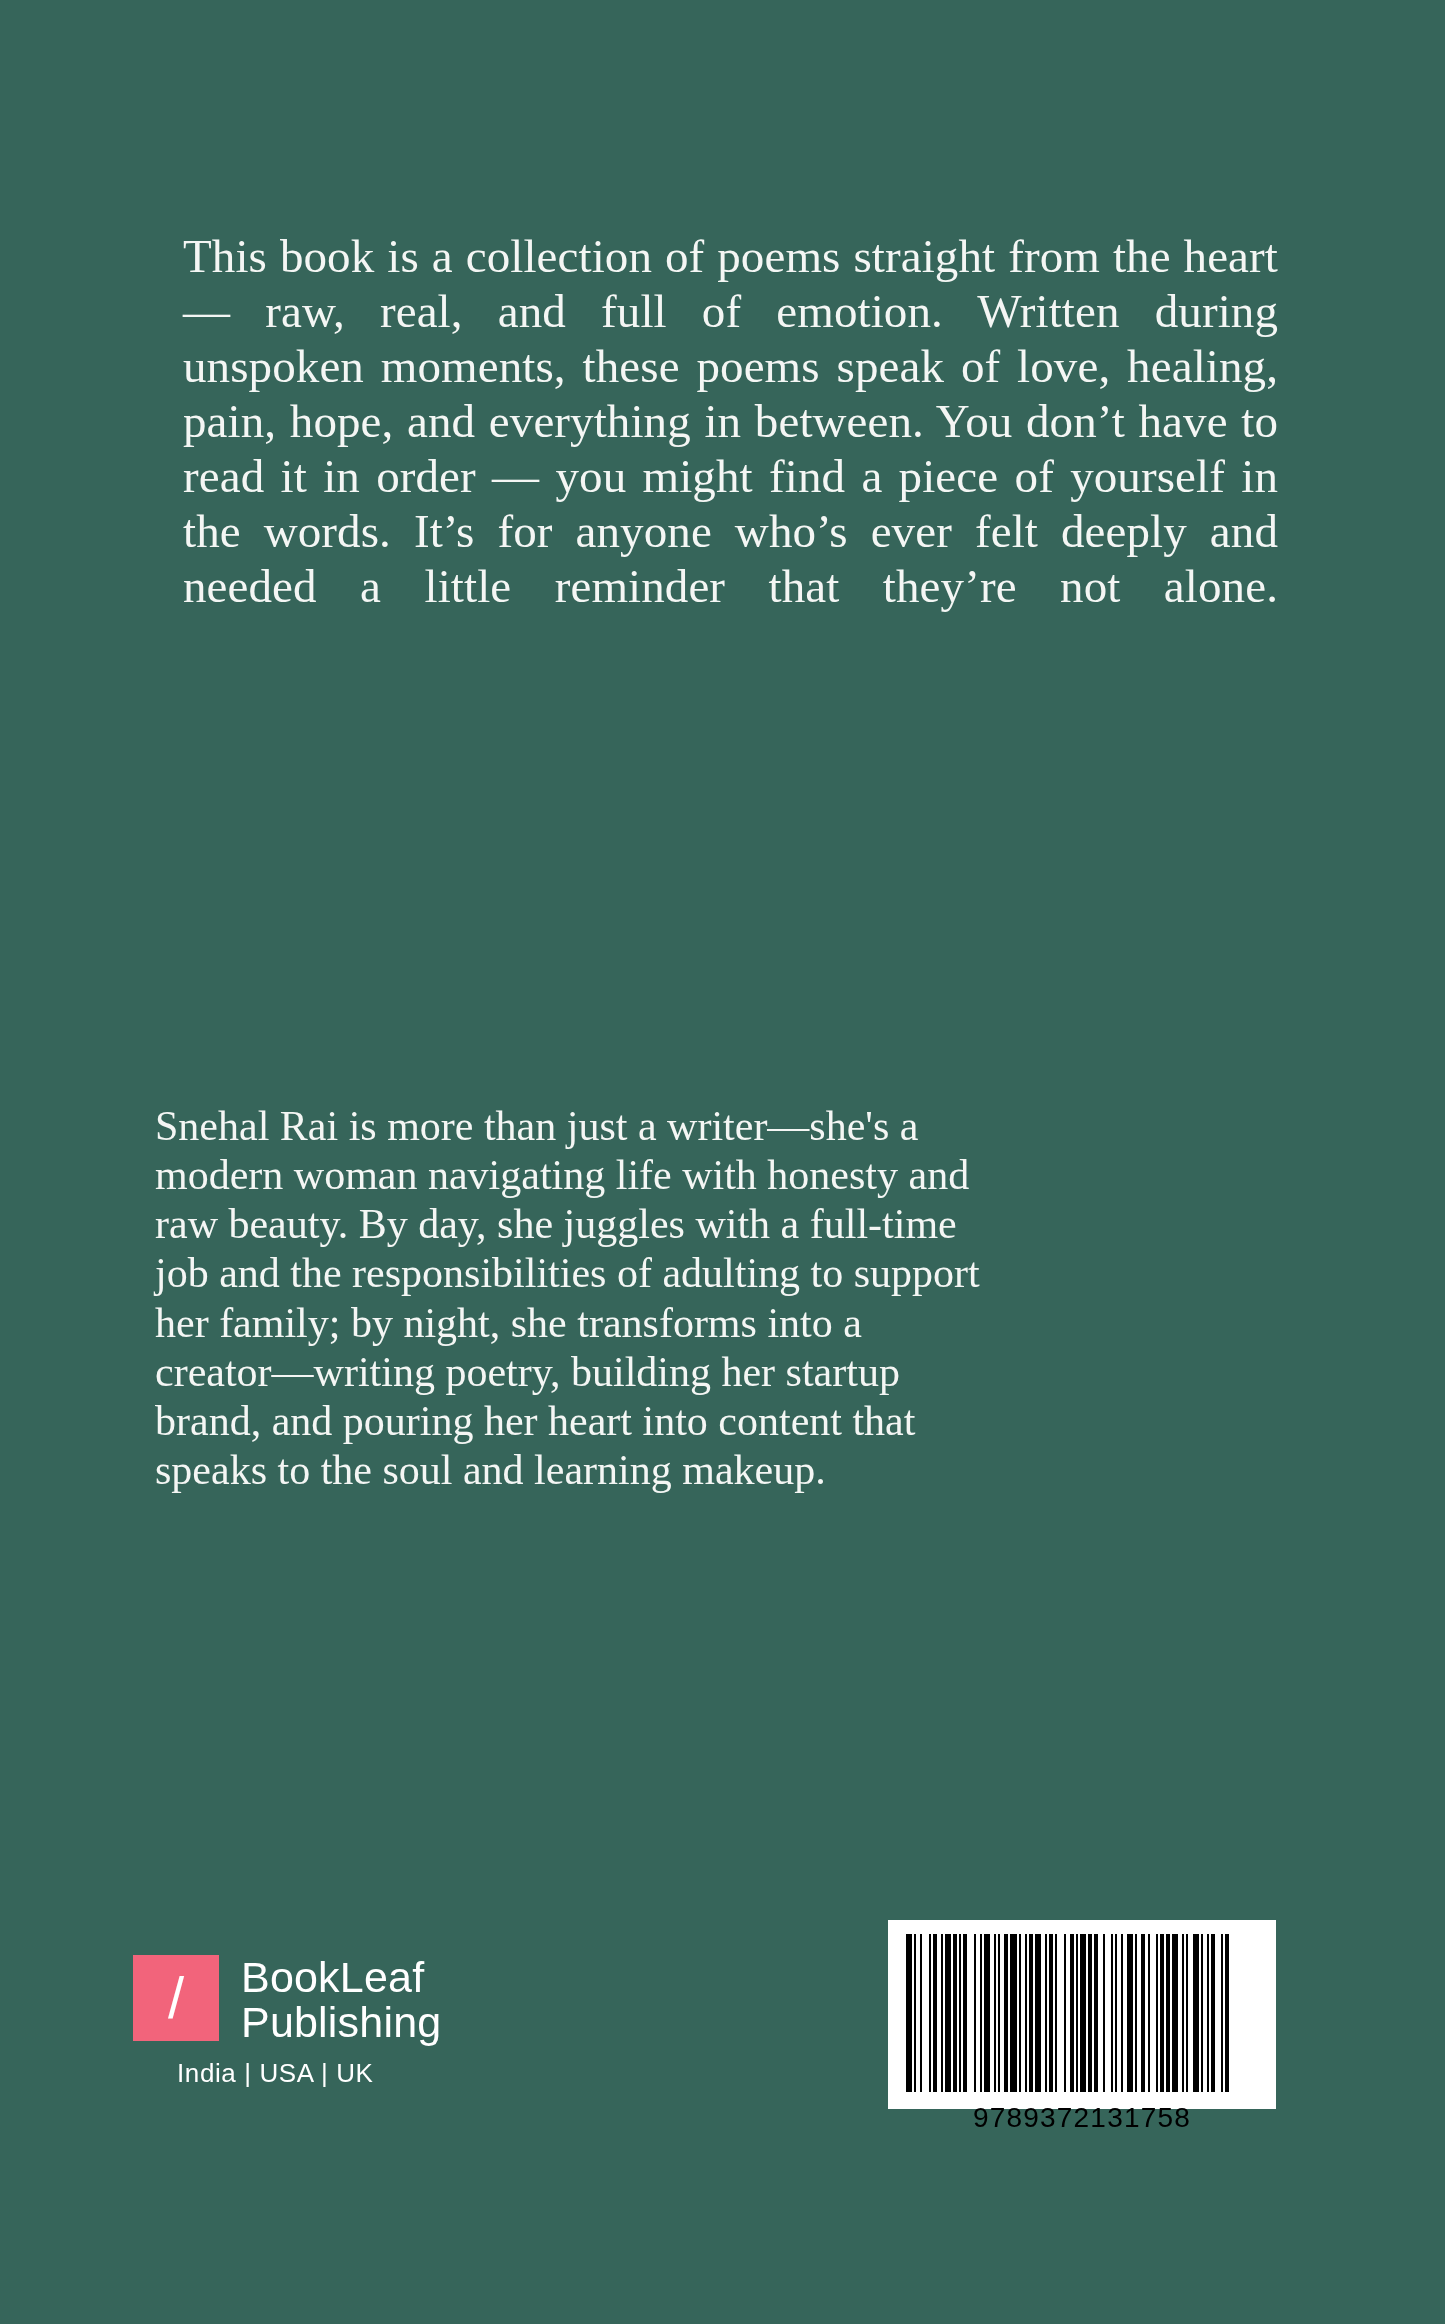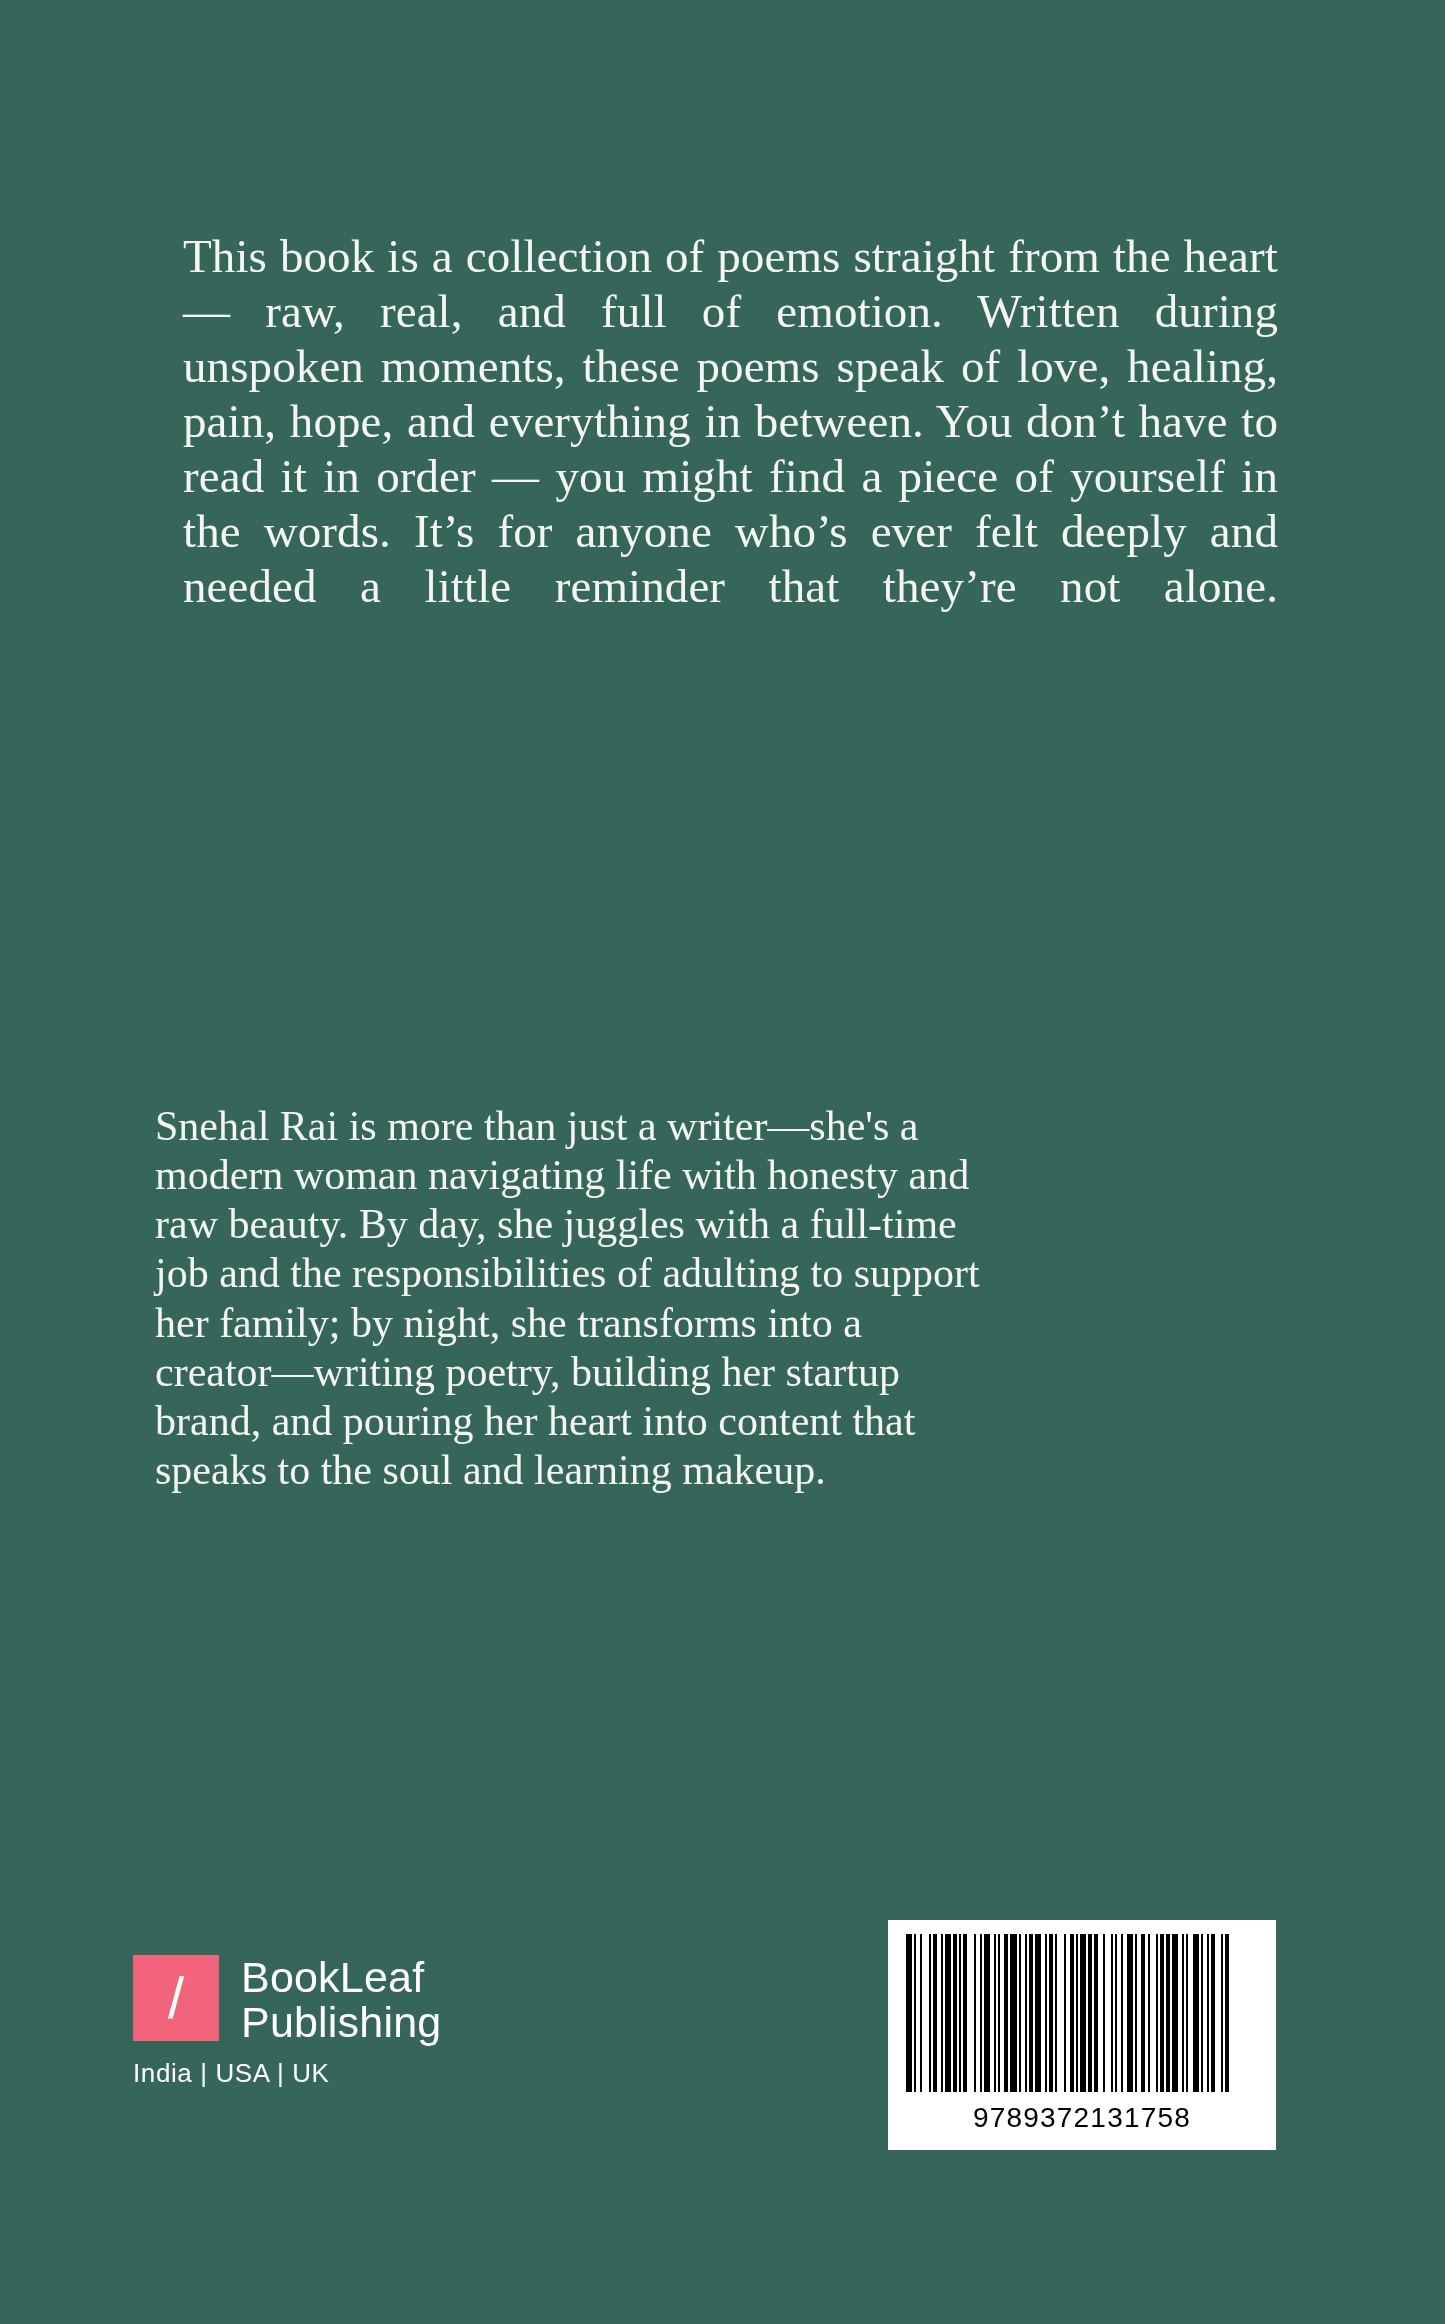--- a/index.html
+++ b/index.html
@@ -238,33 +238,34 @@
     margin-left: 22px;
     font-family: "Liberation Sans", sans-serif;
     font-size: 43px;
     line-height: 1.04;
     letter-spacing: .2px;
     color: #ffffff;
   }
   .pub-name .l2 { display: block; }
   .pub-sub {
     margin-top: 14px;
+    margin-left: 44px;
     font-family: "Liberation Sans", sans-serif;
     font-size: 26px;
     letter-spacing: .6px;
     color: #ffffff;
   }
 
   
   .barcode-box {
     position: absolute;
     left: 888px;
     top: 1920px;
     width: 388px;
-    height: 230px;
+    height: 189px;
     background: #ffffff;
     padding: 4px;
     box-sizing: border-box;
   }
   .barcode-bars {
     position: absolute;
     left: 18px;
     top: 14px;
     right: 18px;
     height: 158px;

